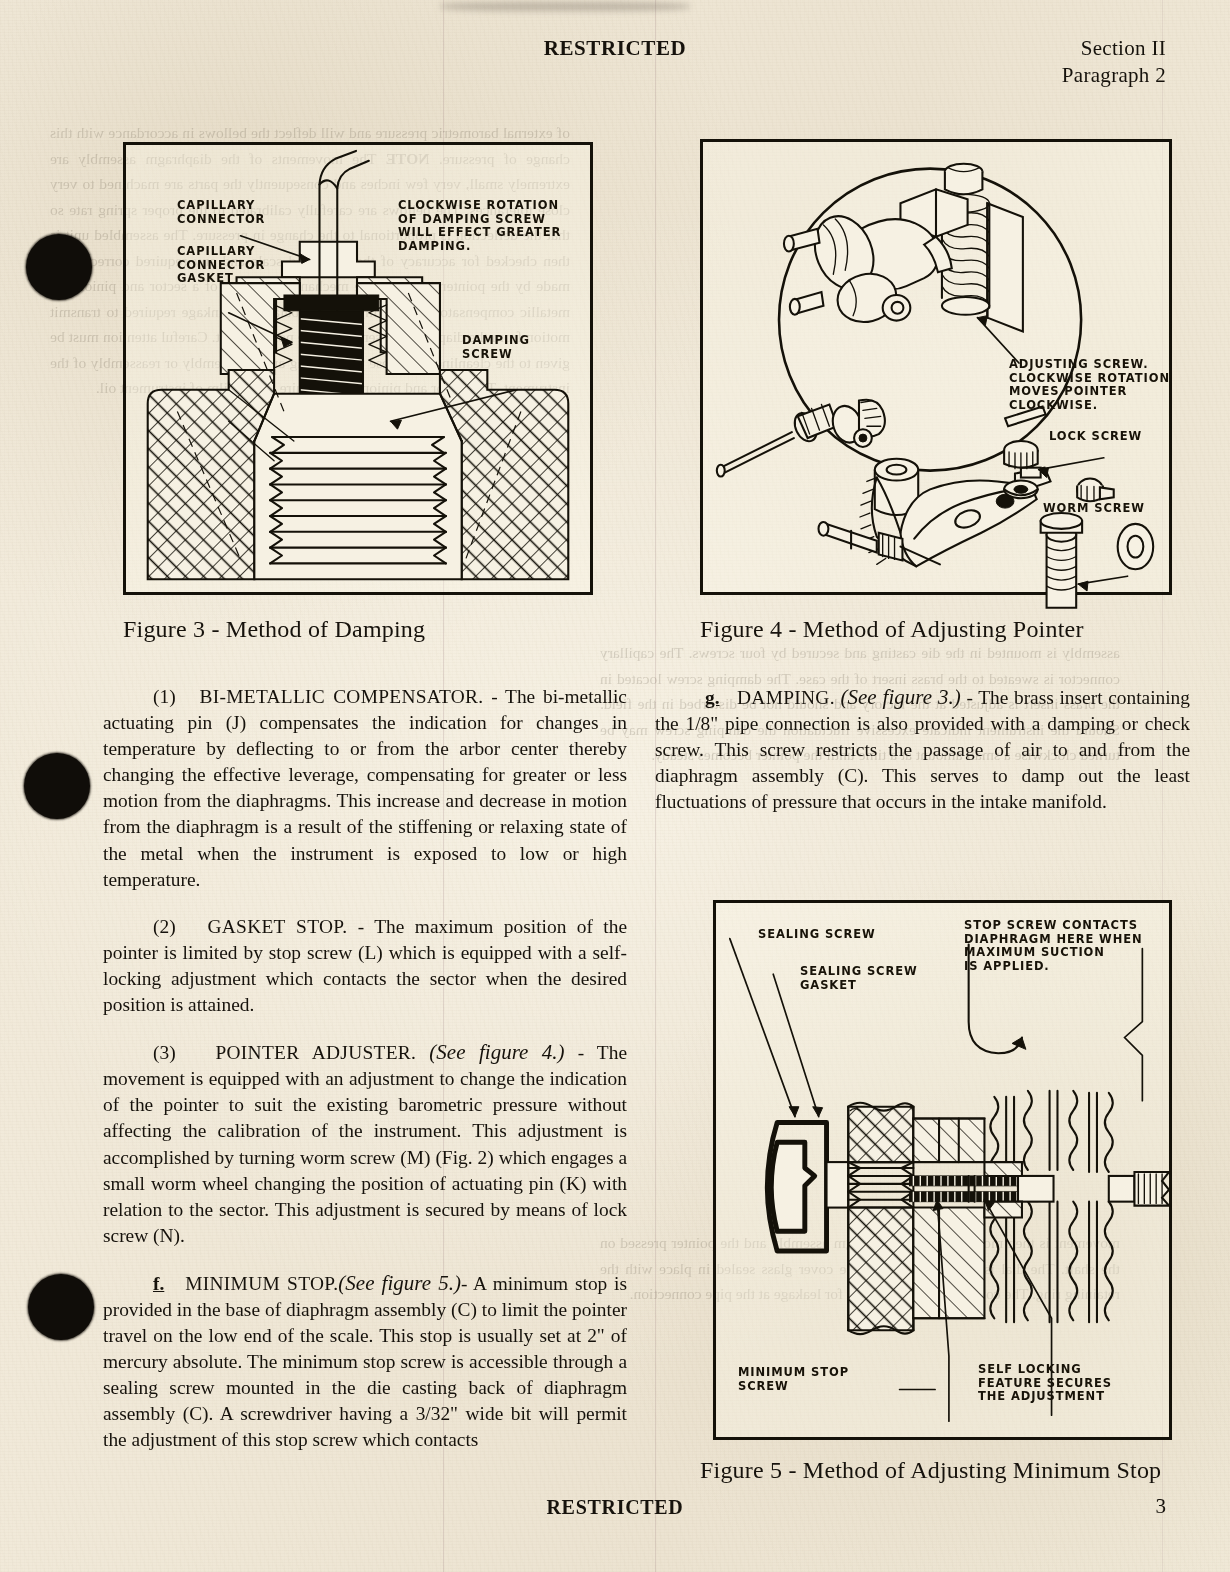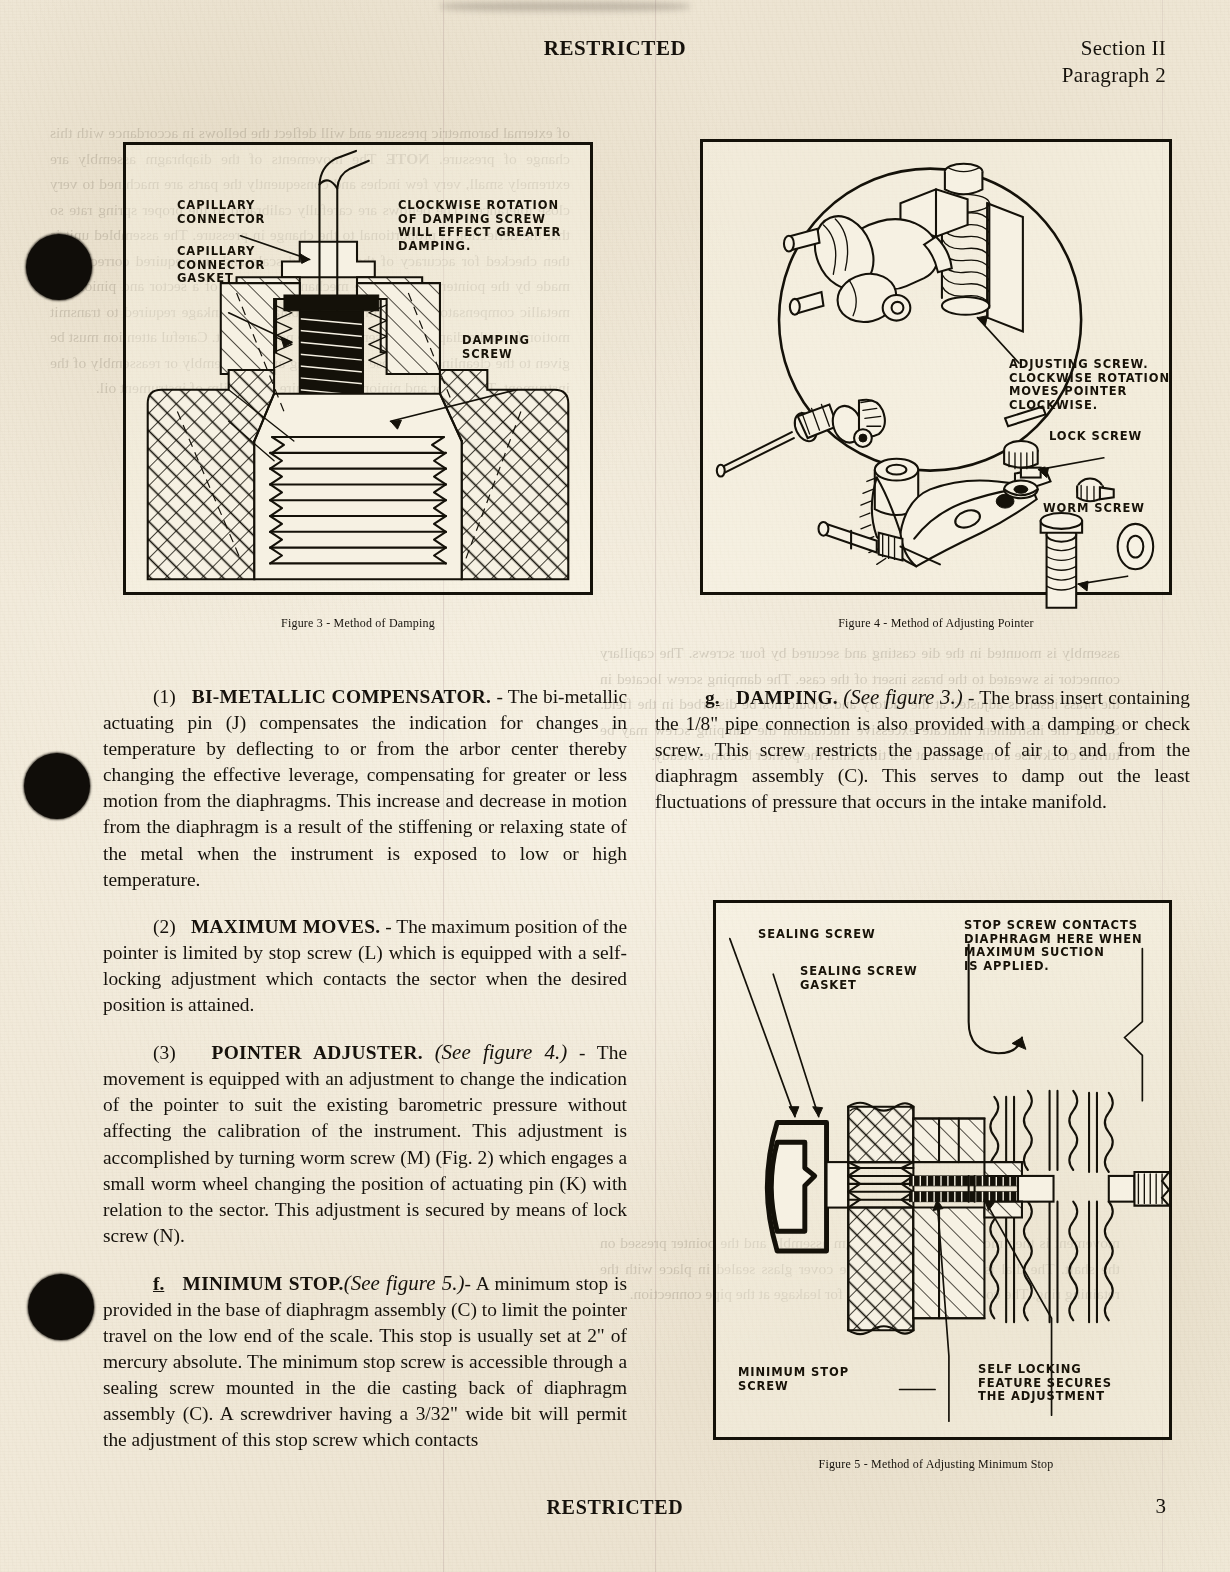--- a/index.html
+++ b/index.html
@@ -68,21 +68,21 @@
   .hdr-right.l2{top:27px;}
 
   
   .figbox{
     position:absolute;
     border:3px solid #141109;
     background:rgba(252,248,236,.35);
     box-sizing:border-box;
   }
   .figcap{
-    position:absolute;text-align:center;font-size:12px;letter-spacing:.2px;
+    position:absolute;font-size:24px;letter-spacing:.2px;
   }
   .lbl{
     position:absolute;
     font-family:"DejaVu Sans","Liberation Sans",sans-serif;
     font-weight:bold;
     font-size:11.5px;
     line-height:13.5px;
     letter-spacing:.9px;
     color:#171208;
     white-space:pre;
@@ -91,21 +91,21 @@
 
   
   .col{
     position:absolute;width:524px;
     font-size:19.4px;line-height:26.1px;
     text-align:justify;
     text-justify:inter-word;
   }
   .col p{margin:0 0 21px 0;text-indent:50px;}
   .col p:last-child{margin-bottom:0;}
-  .cap{font-variant:normal;font-weight:bold;letter-spacing:.3px;}
+  .cap{font-variant:normal;font-weight:normal;letter-spacing:.3px;}
   .ital{font-style:italic;font-size:21px;}
   .uline{text-decoration:underline;font-weight:bold;}
 
   
   #ftr-center{
     position:absolute;left:0;right:0;top:1496px;text-align:center;
     font-weight:bold;font-size:20px;letter-spacing:.7px;
   }
   #ftr-page{
     position:absolute;right:64px;top:1494px;
@@ -408,21 +408,21 @@
 </div>
 <div class="figcap" style="left:700px;top:616px;width:472px;">Figure 4 - Method of Adjusting Pointer</div>
 
 <div class="col" style="left:103px;top:684px;">
   <p>
     <span>(1)</span>
     <span class="cap">&nbsp; <span>BI-METALLIC COMPENSATOR.</span></span><span> - </span><span>The bi-metallic actuating pin (J) compensates the indication for changes in temperature by deflecting to or from the arbor center thereby changing the effective leverage, compensating for greater or less motion from the diaphragms. This increase and decrease in motion from the diaphragm is a result of the stiffening or relaxing state of the metal when the instrument is exposed to low or high temperature.</span>
   </p>
   <p>
     <span>(2)</span>
-    <span class="cap">&nbsp; <span>MAXIMUM MOVES.</span></span><span> - </span><span>The maximum position of the pointer is limited by stop screw (L) which is equipped with a self-locking adjustment which contacts the sector when the desired position is attained.</span>
+    <span class="cap">&nbsp; <span>GASKET STOP.</span></span><span> - </span><span>The maximum position of the pointer is limited by stop screw (L) which is equipped with a self-locking adjustment which contacts the sector when the desired position is attained.</span>
   </p>
   <p>
     <span>(3)</span>
     <span class="cap">&nbsp; <span>POINTER ADJUSTER.</span></span>
     <span class="ital">(See figure 4.)</span><span> - </span><span>The movement is equipped with an adjustment to change the indication of the pointer to suit the existing barometric pressure without affecting the calibration of the instrument. This adjustment is accomplished by turning worm screw (M) (Fig. 2) which engages a small worm wheel changing the position of actuating pin (K) with relation to the sector. This adjustment is secured by means of lock screw (N).</span>
   </p>
   <p>
     <span class="uline">f.</span>
     <span class="cap">&nbsp; <span>MINIMUM STOP.</span></span><span class="ital">(See figure 5.)</span><span>- </span><span>A minimum stop is provided in the base of diaphragm assembly (C) to limit the pointer travel on the low end of the scale. This stop is usually set at 2" of mercury absolute. The minimum stop screw is accessible through a sealing screw mounted in the die casting back of diaphragm assembly (C). A screwdriver having a 3/32" wide bit will permit the adjustment of this stop screw which contacts</span>
   </p>

